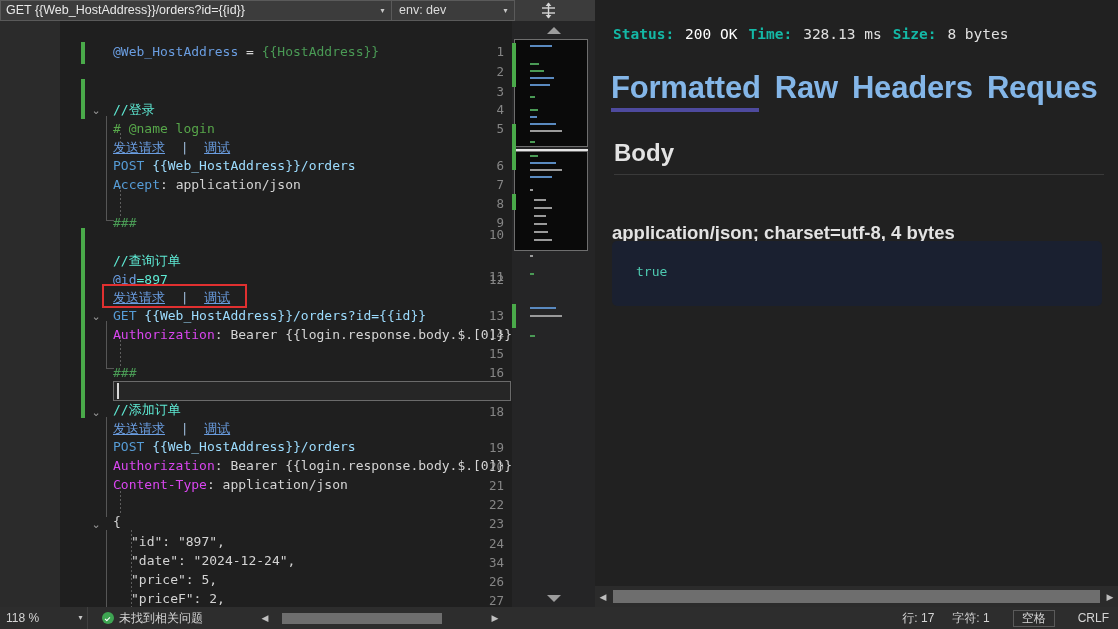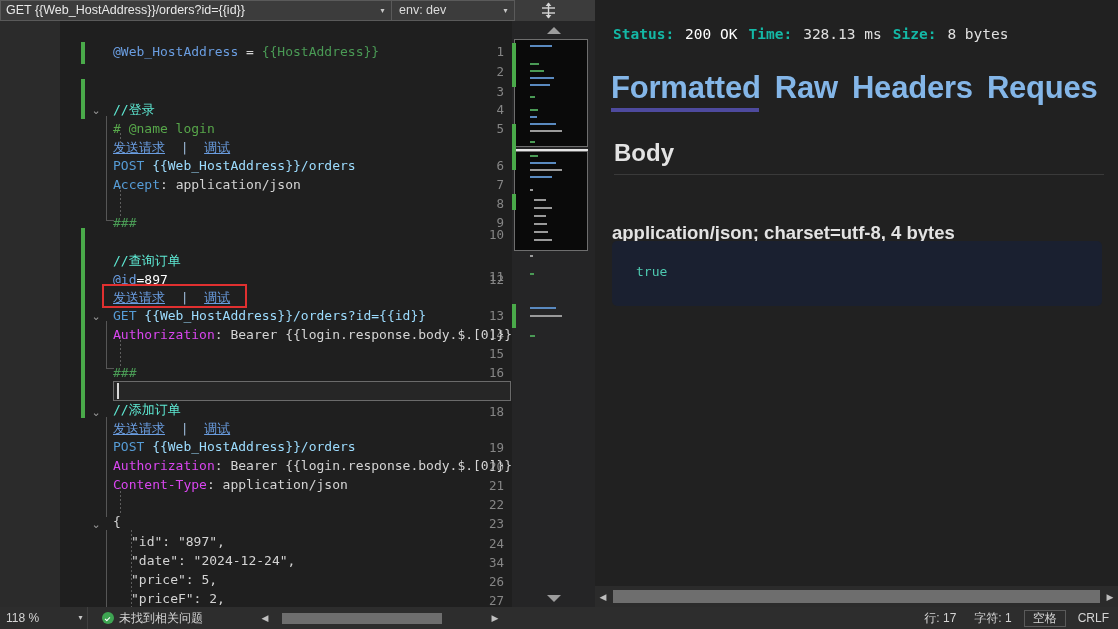--- a/index.html
+++ b/index.html
@@ -78,21 +78,21 @@
   .c-tpl   { color: #4a9a55; }
   .c-cmt   { color: #5eead4; }
   .c-meta  { color: #57a64a; }
   .c-link  { color: #6a9de0; text-decoration: underline; }
   .c-sep   { color: #9cb8d8; }
   .c-verb  { color: #569cd6; }
   .c-url   { color: #9cdcfe; }
   .c-hdr   { color: #d946ef; }
   .c-hdrv  { color: #d4d4d4; }
   .c-hash  { color: #4a9a55; }
-  .c-num   { color: #ffffff; }
+  .c-num   { color: #5eead4; }
   .c-str   { color: #d4d4d4; }
   .c-brace { color: #d4d4d4; }
 
   .redbox {
     position: absolute; border: 2px solid #e03030; pointer-events: none;
   }
   .curline {
     position: absolute; background: #262626; border: 1px solid #6b6b6b;
   }
   .caretbar { position: absolute; width: 2px; background: #d8d8d8; }
@@ -195,21 +195,21 @@
   }
   .sb-spring { flex: 1; }
   .ed-scroll {
     position: absolute; left: 258px; top: 611px; width: 244px; height: 14px;
     display: flex; align-items: center;
   }
   .ed-arrow { width: 14px; text-align: center; color: #c0c0c0; font-size: 9px; }
   .ed-track { flex: 1; height: 11px; position: relative; }
   .ed-thumb { position: absolute; left: 10px; width: 160px; height: 11px; background: #6e6e6e; }
   .sb-item { padding: 0 9px; white-space: nowrap; }
-  .sb-item.boxed { border: 1px solid #5a5a5a; height: 17px; line-height: 15px; padding: 0 8px; margin: 0 3px; }
+  .sb-item.boxed { border: 1px solid #5a5a5a; height: 17px; line-height: 15px; padding: 0 8px; margin: 0 14px; }
 </style>
 </head>
 <body>
 
 <div id="app">
 
   <div class="toolbar">
     <div class="url-combo">
       <span class="url-text">GET {{Web_HostAddress}}/orders?id={{id}}</span>
       <span class="caret">▾</span>

